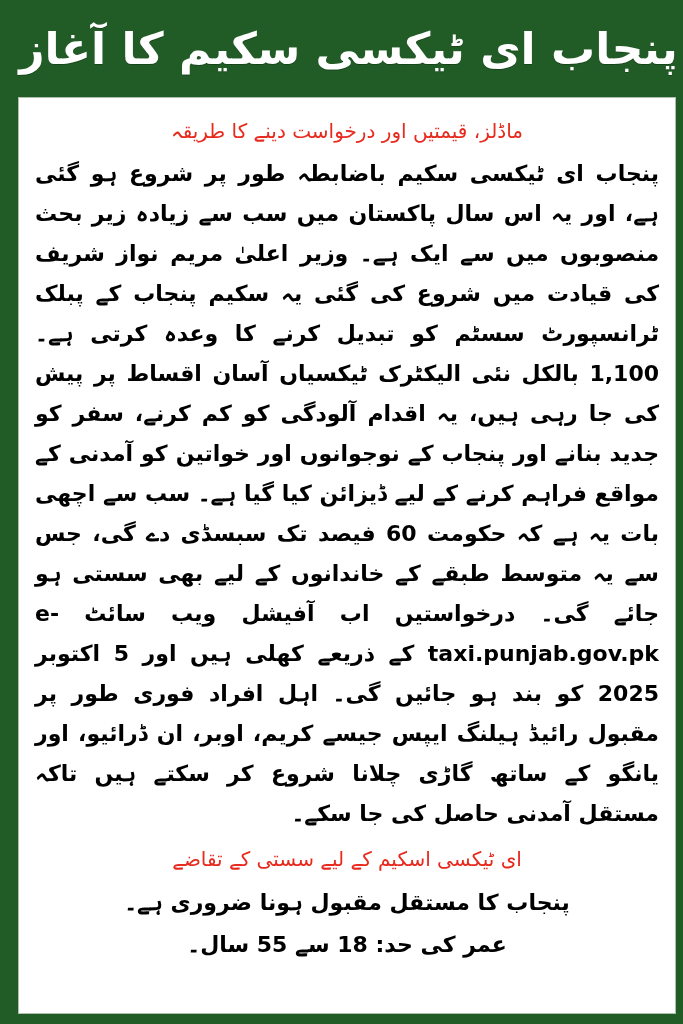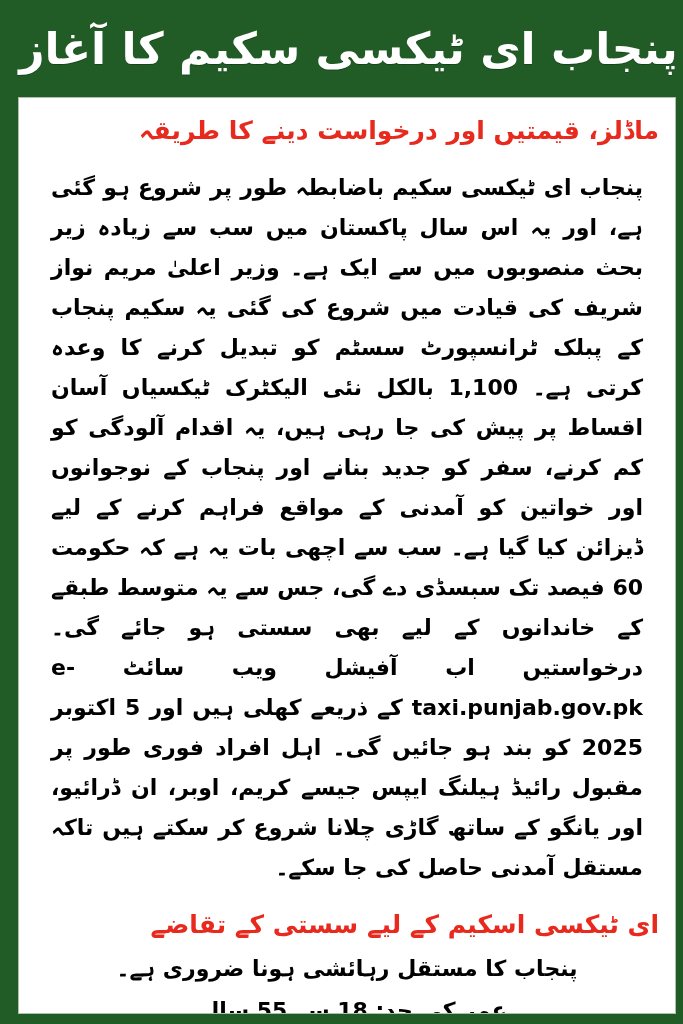--- a/index.html
+++ b/index.html
@@ -48,26 +48,27 @@
     height: 917px;
     box-sizing: border-box;
     background: #ffffff;
     border: 1px solid #aebfae;
     padding: 8px 16px 6px 16px;
     overflow: hidden;
   }
   .red-heading {
     margin: 4px 0 2px 0;
     color: #e8291d;
-    font-size: 25px;
-    font-weight: bold;
+    font-size: 20px;
+    font-weight: normal;
+    text-align: center;
     line-height: 42px;
   }
   .body-text {
-    margin: 16px;
+    margin: 0;
     color: #000000;
     font-size: 22px;
     font-weight: bold;
     line-height: 40px;
     text-align: justify;
     text-align-last: right;
   }
   .intro-text {
     margin: 0;
     color: #000000;
@@ -100,19 +101,19 @@
   <div class="panel">
 
     <div class="red-heading" style="color: rgb(232, 41, 29);">ماڈلز، قیمتیں اور درخواست دینے کا طریقہ</div>
 
     <p class="body-text">پنجاب ای ٹیکسی سکیم باضابطہ طور پر شروع ہو گئی ہے، اور یہ اس سال پاکستان میں سب سے زیادہ زیر بحث منصوبوں میں سے ایک ہے۔ وزیر اعلیٰ مریم نواز شریف کی قیادت میں شروع کی گئی یہ سکیم پنجاب کے پبلک ٹرانسپورٹ سسٹم کو تبدیل کرنے کا وعدہ کرتی ہے۔ 1,100 بالکل نئی الیکٹرک ٹیکسیاں آسان اقساط پر پیش کی جا رہی ہیں، یہ اقدام آلودگی کو کم کرنے، سفر کو جدید بنانے اور پنجاب کے نوجوانوں اور خواتین کو آمدنی کے مواقع فراہم کرنے کے لیے ڈیزائن کیا گیا ہے۔ سب سے اچھی بات یہ ہے کہ حکومت 60 فیصد تک سبسڈی دے گی، جس سے یہ متوسط طبقے کے خاندانوں کے لیے بھی سستی ہو جائے گی۔ درخواستیں اب آفیشل ویب سائٹ e-taxi.punjab.gov.pk کے ذریعے کھلی ہیں اور 5 اکتوبر 2025 کو بند ہو جائیں گی۔ اہل افراد فوری طور پر مقبول رائیڈ ہیلنگ ایپس جیسے کریم، اوبر، ان ڈرائیو، اور یانگو کے ساتھ گاڑی چلانا شروع کر سکتے ہیں تاکہ مستقل آمدنی حاصل کی جا سکے۔</p>
 
     <div class="red-heading" style="color: rgb(232, 41, 29);">ای ٹیکسی اسکیم کے لیے سستی کے تقاضے</div>
 
 
     <div class="req-list">
-      <div class="req-line">پنجاب کا مستقل رہائشی ہونا ضروری ہے۔</div>
+      <div class="req-line">پنجاب کا مستقل مقبول ہونا ضروری ہے۔</div>
       <div class="req-line">عمر کی حد: 18 سے 55 سال۔</div>
 
     </div>
 
   </div>
 </div>
 
 </body></html>

